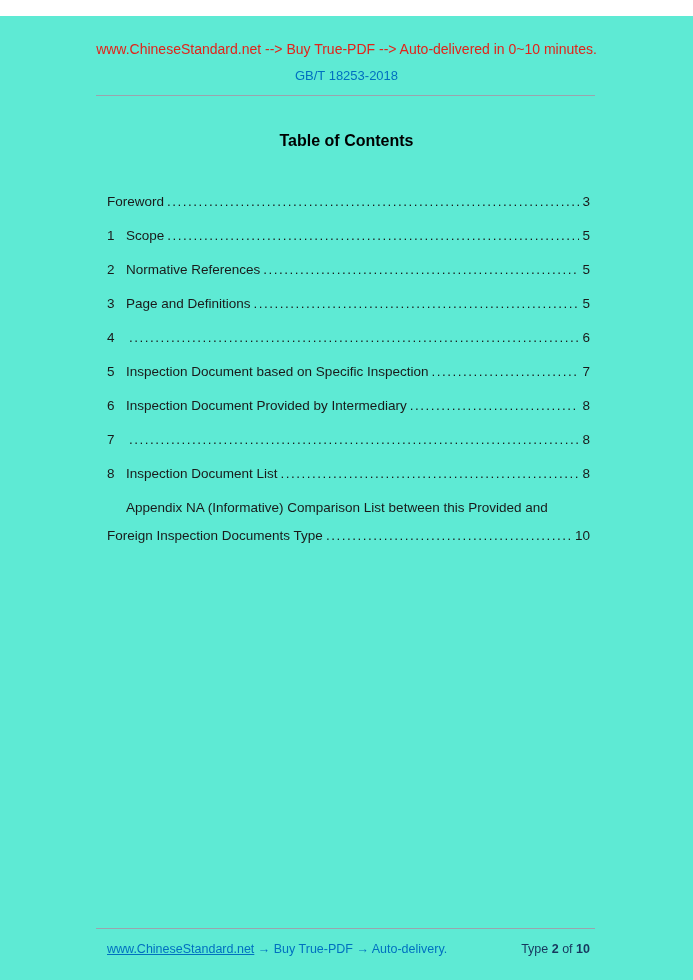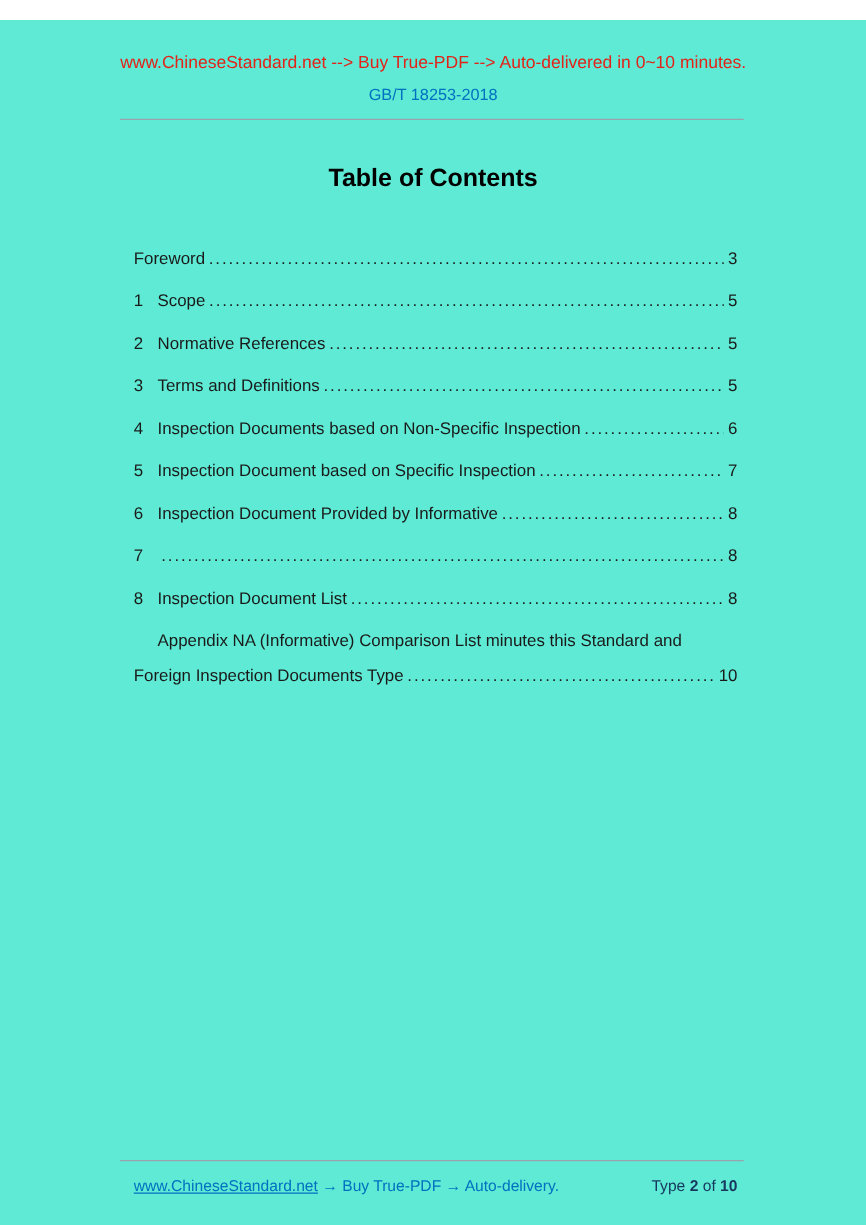--- a/index.html
+++ b/index.html
@@ -6,21 +6,21 @@
   .page {
     width:693px; height:980px; position:relative; margin:16px auto;
     background:#5eead4; font-family:"Liberation Sans", sans-serif;
     color:#1a1a1a; overflow:hidden;
   }
   .header { text-align:center; padding-top:24px; }
   .promo { color:#e2231a; font-size:14px; line-height:18px; }
   .std-code { color:#0070c0; font-size:13px; margin-top:10px; }
   .rule { border:0; border-top:1px solid #9aa4ad; margin:12px 98px 0 96px; }
 
-  .doc-title { text-align:center; font-weight:bold; font-size:20px; color:#000; margin-top:36px; }
+  .doc-title { text-align:center; font-weight:bold; font-size:16px; color:#000; margin-top:36px; }
 
   .toc { margin:42px 103px 0 107px; font-size:13.5px; }
   .toc-row { display:flex; align-items:flex-start; line-height:20px; margin-bottom:14px; }
   .toc-num { flex:none; width:19px; }
   .toc-label { flex:none; white-space:nowrap; }
   .leader { flex:1 1 auto; overflow:hidden; white-space:nowrap; margin:0 3px; color:#1a1a1a; }
   .leader::after {
     content:"........................................................................................................................................................";
     letter-spacing:1.5px;
   }
@@ -70,60 +70,59 @@
 
     <div class="toc-row">
       <span class="toc-num">2</span>
       <span class="toc-label">Normative References</span>
       <span class="leader"></span>
       <span class="toc-page">5</span>
     </div>
 
     <div class="toc-row">
       <span class="toc-num">3</span>
-      <span class="toc-label">Terms and Definitions</span>
+      <span class="toc-label">Page and Definitions</span>
       <span class="leader"></span>
       <span class="toc-page">5</span>
     </div>
 
     <div class="toc-row">
       <span class="toc-num">4</span>
-      <span class="toc-label">Inspection Documents based on Non-Specific Inspection</span>
       <span class="leader"></span>
       <span class="toc-page">6</span>
     </div>
 
     <div class="toc-row">
       <span class="toc-num">5</span>
       <span class="toc-label">Inspection Document based on Specific Inspection</span>
       <span class="leader"></span>
       <span class="toc-page">7</span>
     </div>
 
     <div class="toc-row">
       <span class="toc-num">6</span>
-      <span class="toc-label">Inspection Document Provided by Informative</span>
+      <span class="toc-label">Inspection Document Provided by Intermediary</span>
       <span class="leader"></span>
       <span class="toc-page">8</span>
     </div>
 
     <div class="toc-row">
       <span class="toc-num">7</span>
       <span class="leader"></span>
       <span class="toc-page">8</span>
     </div>
 
     <div class="toc-row">
       <span class="toc-num">8</span>
       <span class="toc-label">Inspection Document List</span>
       <span class="leader"></span>
       <span class="toc-page">8</span>
     </div>
 
-    <div class="appendix-line1">Appendix NA (Informative) Comparison List minutes this Standard and</div>
+    <div class="appendix-line1">Appendix NA (Informative) Comparison List between this Provided and</div>
     <div class="appendix-row">
       <span class="toc-label">Foreign Inspection Documents Type</span>
       <span class="leader"></span>
       <span class="toc-page">10</span>
     </div>
 
   </div>
 
   <div class="footer">
     <hr class="footer-rule">

